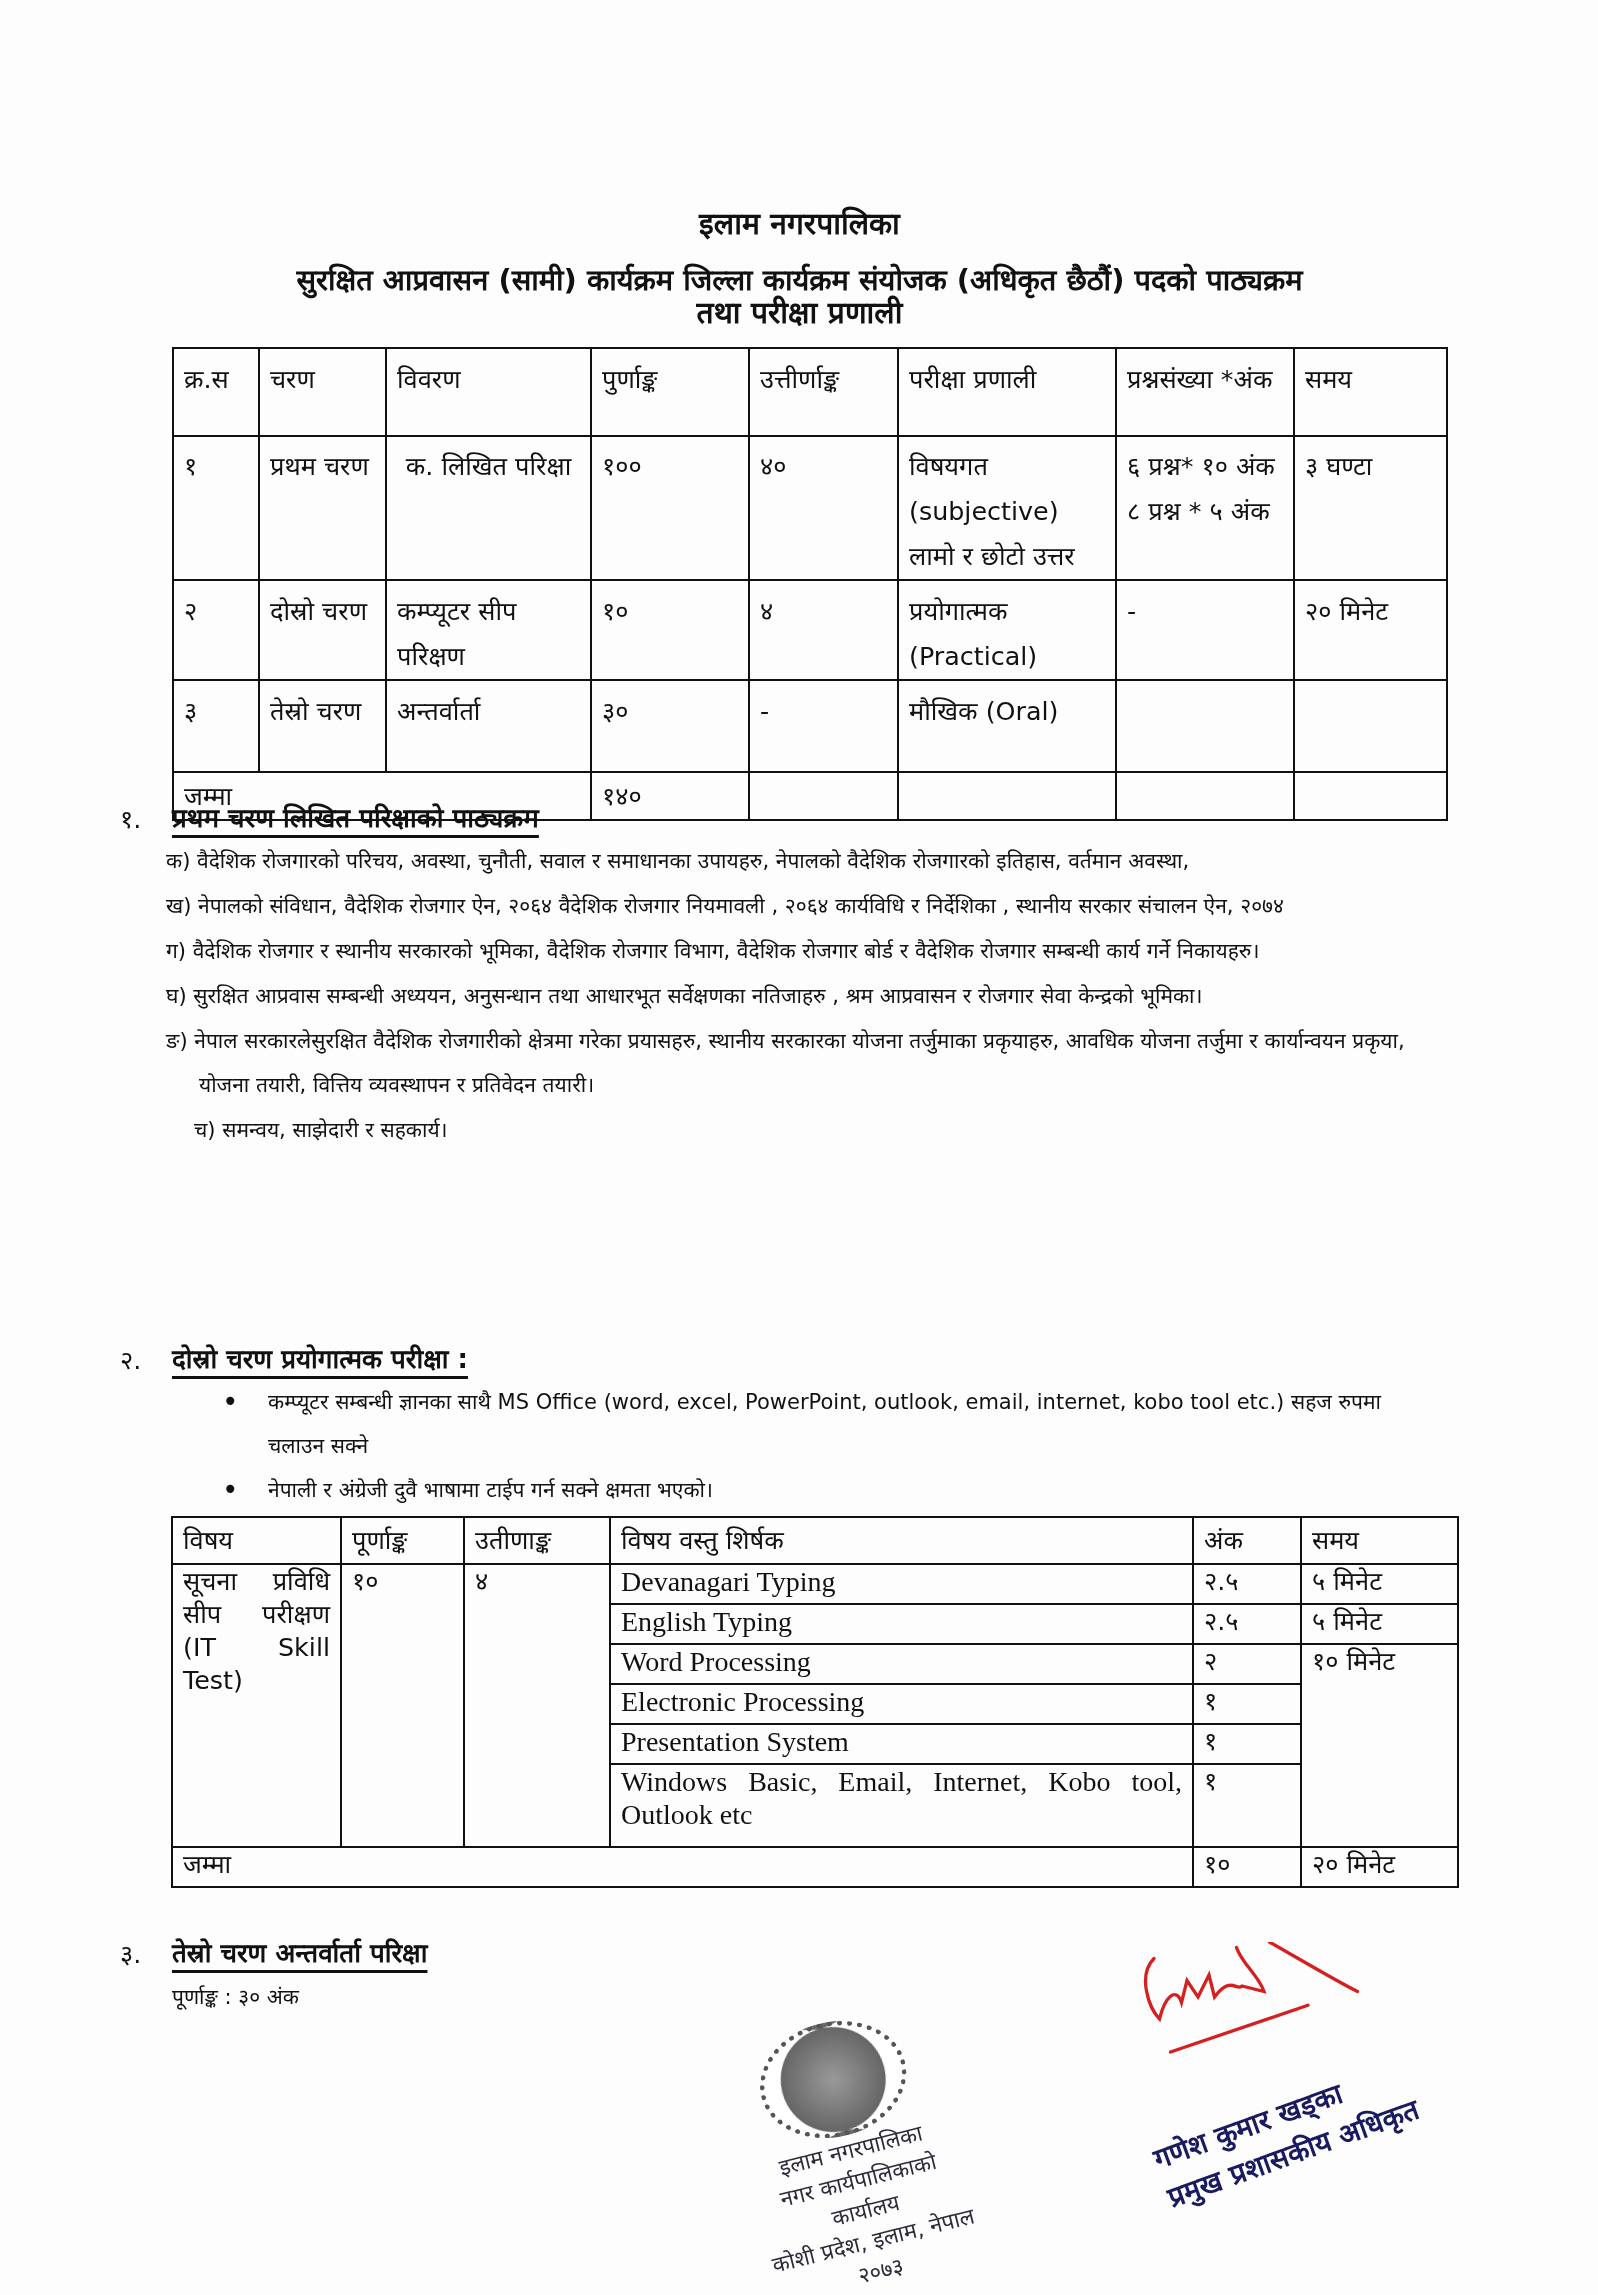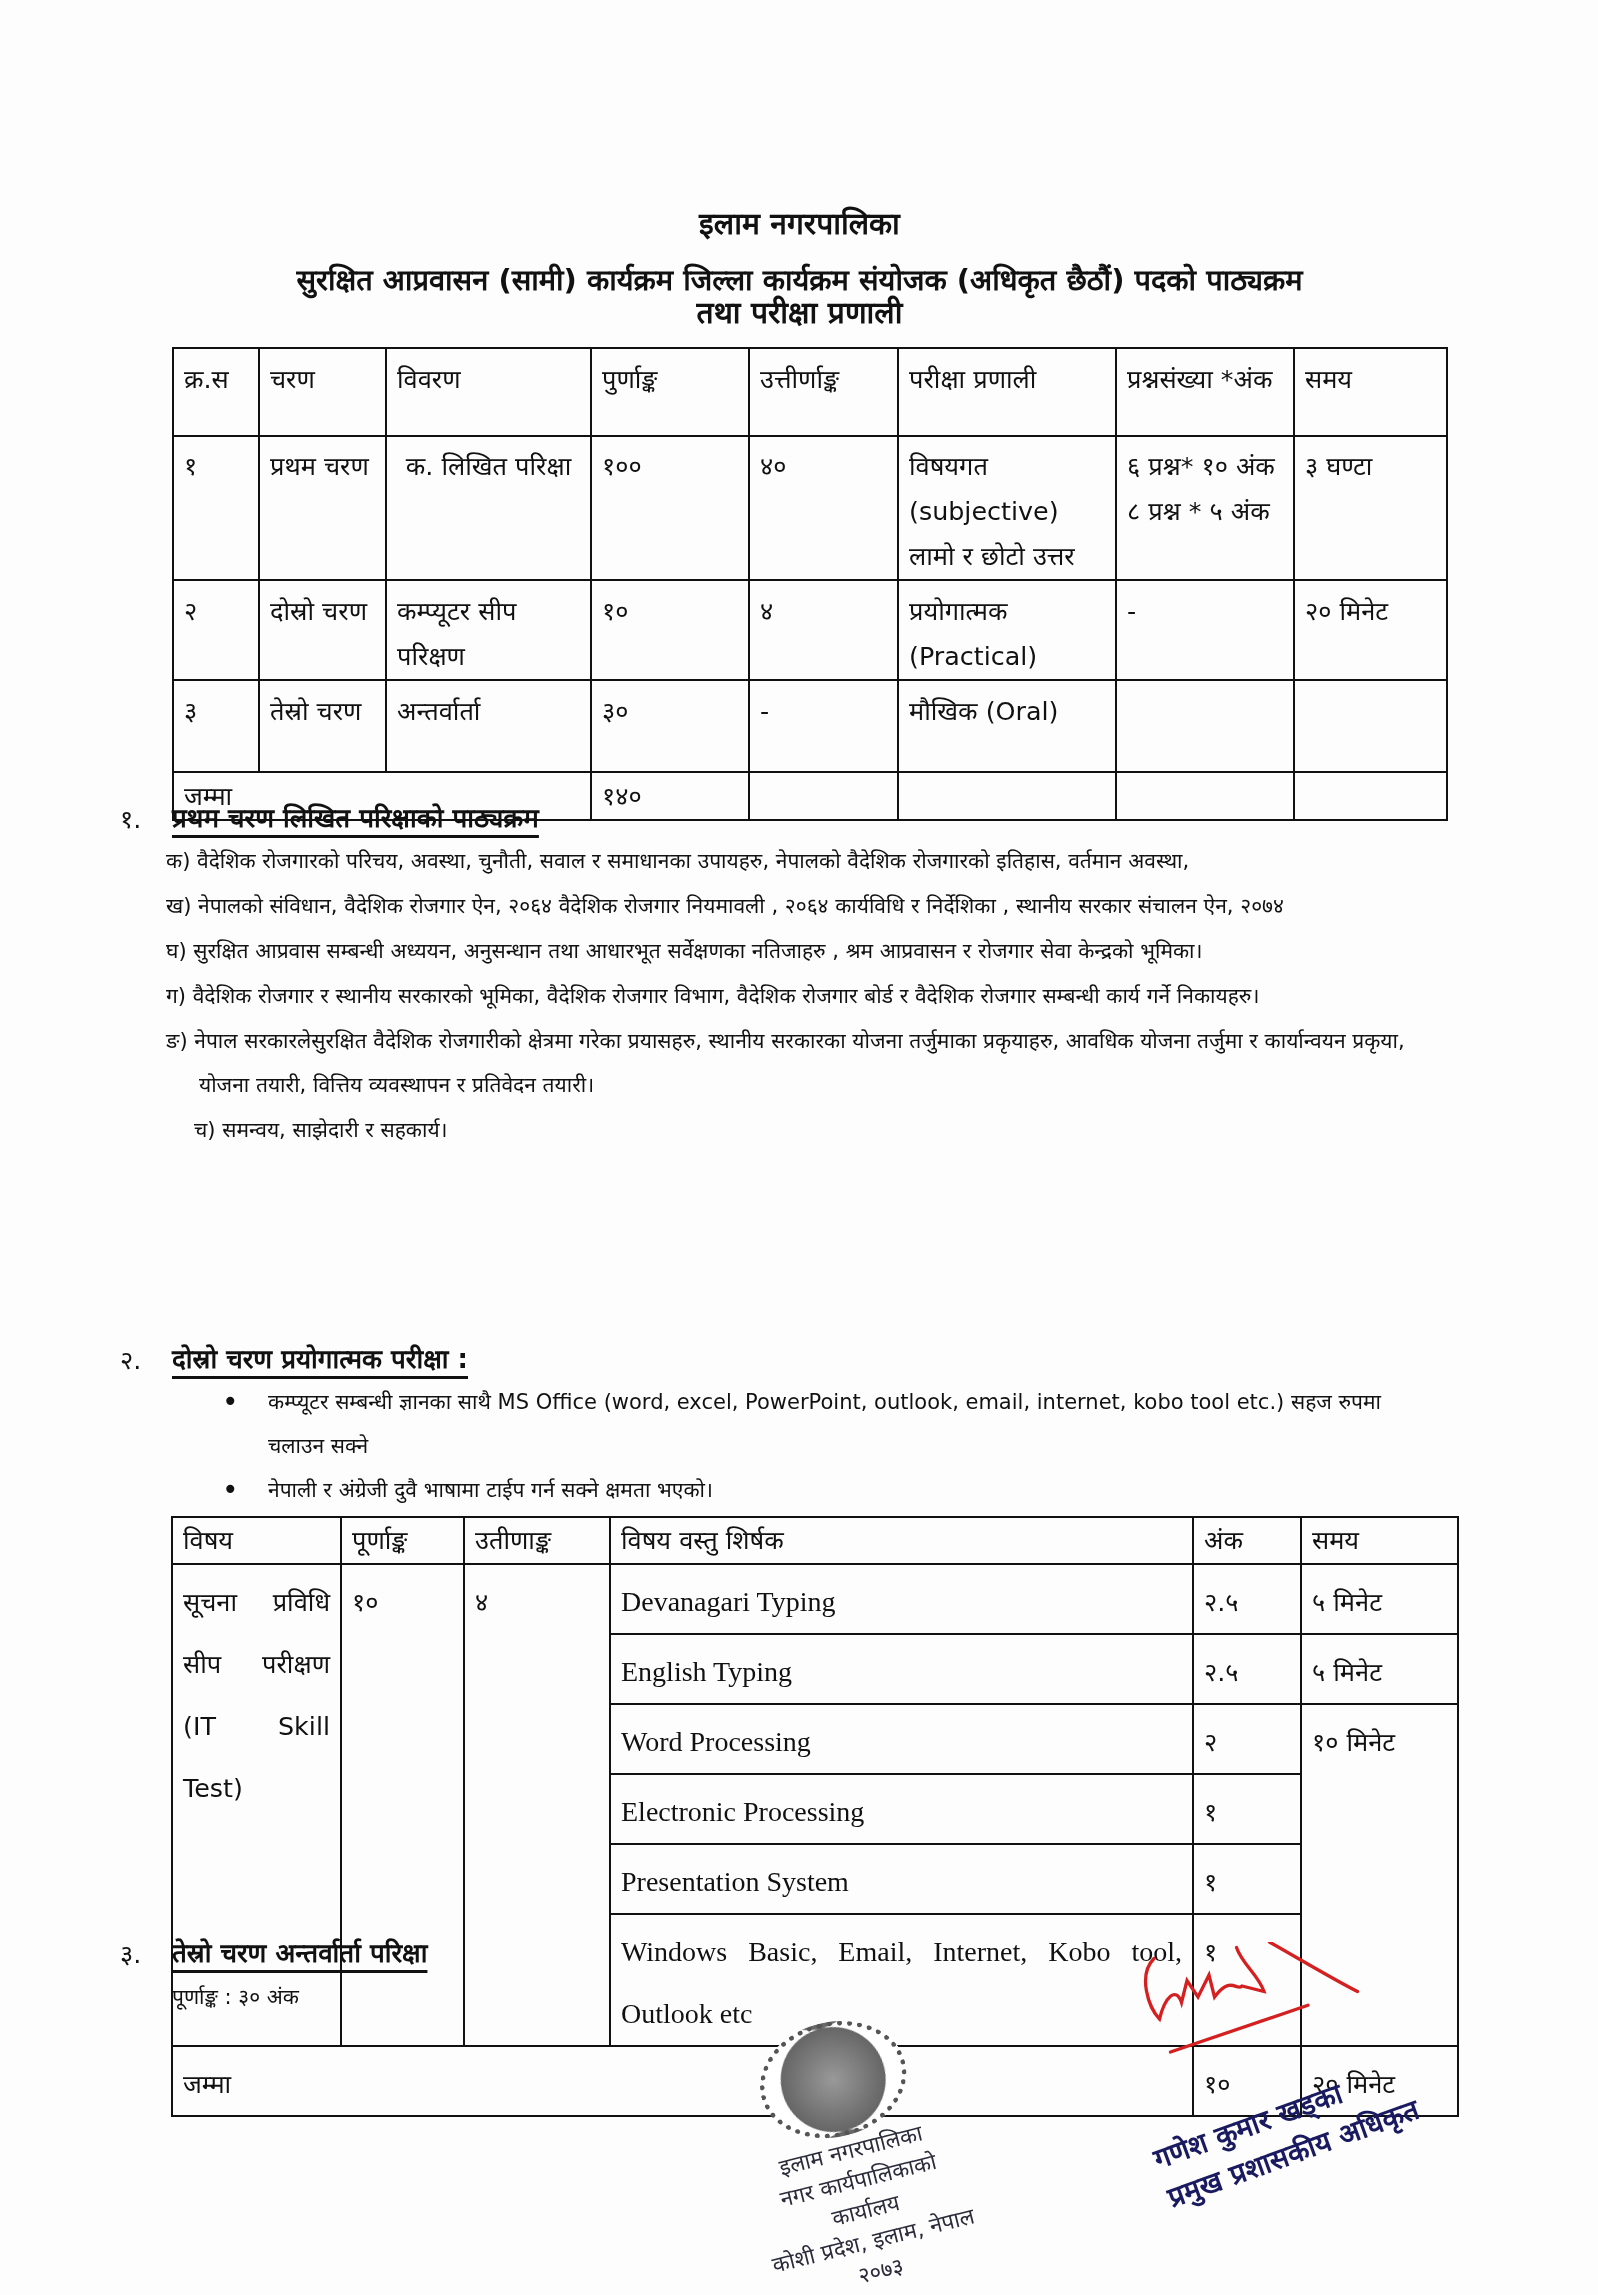--- a/index.html
+++ b/index.html
@@ -12,21 +12,21 @@
   table { border-collapse:collapse; position:absolute; table-layout:fixed; }
   td, th { border:2.2px solid #111; vertical-align:top; font-weight:normal; text-align:left; padding:7.7px 10px 0 10px; font-size:25.4px; line-height:45px; }
   #t1 { left:172px; top:347px; width:1275px; }
   #t1 th { height:78px; }
   #t1 td.r1 { height:128px; }
   #t1 td.r2 { height:82px; }
   #t1 td.r3 { height:82px; }
   #t1 td.r4 { height:41px; padding-top:1.1px; }
   #t2 { left:171px; top:1516px; width:1287px; }
   #t2 th { height:39px; padding-top:0; }
-  #t2 td { height:38px; padding-top:6px; line-height:62px; }
+  #t2 td { height:38px; padding-top:0; line-height:33px; }
   #t2 td.multi { height:81px; }
   .en { font-family:"Liberation Serif", serif; font-size:28px; }
   .heading { font-weight:bold; font-size:26px; text-decoration:underline; text-decoration-thickness:2.8px; text-underline-offset:7.7px; }
   .num { font-size:25.4px; }
   .para { font-size:21px; line-height:44px; }
   .bullet::before { content:"\2022"; position:absolute; left:-46px; font-size:28px; }
   .stamp { left:734px; top:2020px; width:232px; height:254px; color:#2b2b3a; transform:rotate(-14deg); text-align:center; }
   .stamp .emblem { width:138px; height:105px; margin:0 auto; border-radius:50%; border:5.5px dotted #555; background:radial-gradient(circle,#999 0%,#666 60%,#fff 61%); }
   .stamp div.line { font-size:22px; line-height:31px; }
   .sig { left:1126px; top:1942px; width:287px; height:309px; }
@@ -100,22 +100,22 @@
     <td class="r4"></td>
   </tr>
 </tbody>
   </table>
 
 <div class="abs num" style="left:120px; top:801px;">१.</div>
 <div class="abs heading" style="left:172px; top:799px;">प्रथम चरण लिखित परिक्षाको पाठ्यक्रम</div>
 <div class="abs" style="left:166px; top:839px; width:1242px;">
   <div class="para" style="padding-left:33px; text-indent:-33px; margin-bottom:1.1px;">क) वैदेशिक रोजगारको परिचय, अवस्था, चुनौती, सवाल र समाधानका उपायहरु, नेपालको वैदेशिक रोजगारको इतिहास, वर्तमान अवस्था,</div>
   <div class="para" style="padding-left:33px; text-indent:-33px; margin-bottom:1.1px;">ख) नेपालको संविधान,  वैदेशिक रोजगार ऐन, २०६४ वैदेशिक रोजगार नियमावली , २०६४ कार्यविधि र निर्देशिका , स्थानीय सरकार संचालन ऐन, २०७४</div>
+  <div class="para" style="padding-left:33px; text-indent:-33px; margin-bottom:1.1px;">ग) वैदेशिक रोजगार र स्थानीय सरकारको भूमिका, वैदेशिक रोजगार विभाग, वैदेशिक रोजगार बोर्ड र वैदेशिक रोजगार सम्बन्धी कार्य गर्ने निकायहरु।</div>
   <div class="para" style="padding-left:33px; text-indent:-33px; margin-bottom:1.1px;">घ) सुरक्षित आप्रवास सम्बन्धी अध्ययन, अनुसन्धान तथा आधारभूत सर्वेक्षणका नतिजाहरु , श्रम आप्रवासन र रोजगार सेवा केन्द्रको भूमिका।</div>
-  <div class="para" style="padding-left:33px; text-indent:-33px; margin-bottom:1.1px;">ग) वैदेशिक रोजगार र स्थानीय सरकारको भूमिका, वैदेशिक रोजगार विभाग, वैदेशिक रोजगार बोर्ड र वैदेशिक रोजगार सम्बन्धी कार्य गर्ने निकायहरु।</div>
   <div class="para" style="padding-left:33px; text-indent:-33px; margin-bottom:1.1px;">ङ) नेपाल सरकारलेसुरक्षित वैदेशिक रोजगारीको क्षेत्रमा गरेका प्रयासहरु, स्थानीय सरकारका योजना तर्जुमाका प्रकृयाहरु, आवधिक योजना तर्जुमा र कार्यान्वयन प्रकृया, योजना तयारी, वित्तिय व्यवस्थापन र प्रतिवेदन तयारी।</div>
   <div class="para" style="padding-left:33px; text-indent:-33px;margin-left:28px;">च) समन्वय, साझेदारी र सहकार्य।</div>
 </div>
 
 <div class="abs num" style="left:120px; top:1342px;">२.</div>
 <div class="abs heading" style="left:172px; top:1340px;">दोस्रो चरण प्रयोगात्मक परीक्षा :</div>
 <div class="abs" style="left:268px; top:1380px; width:1137px;">
   <div class="para bullet" style="position:relative;">कम्प्यूटर सम्बन्धी ज्ञानका साथै MS Office (word, excel, PowerPoint, outlook, email, internet, kobo tool etc.) सहज रुपमा चलाउन सक्ने</div>
   <div class="para bullet" style="position:relative;">नेपाली र अंग्रेजी दुवै भाषामा टाईप गर्न सक्ने क्षमता भएको।</div>
 </div>

